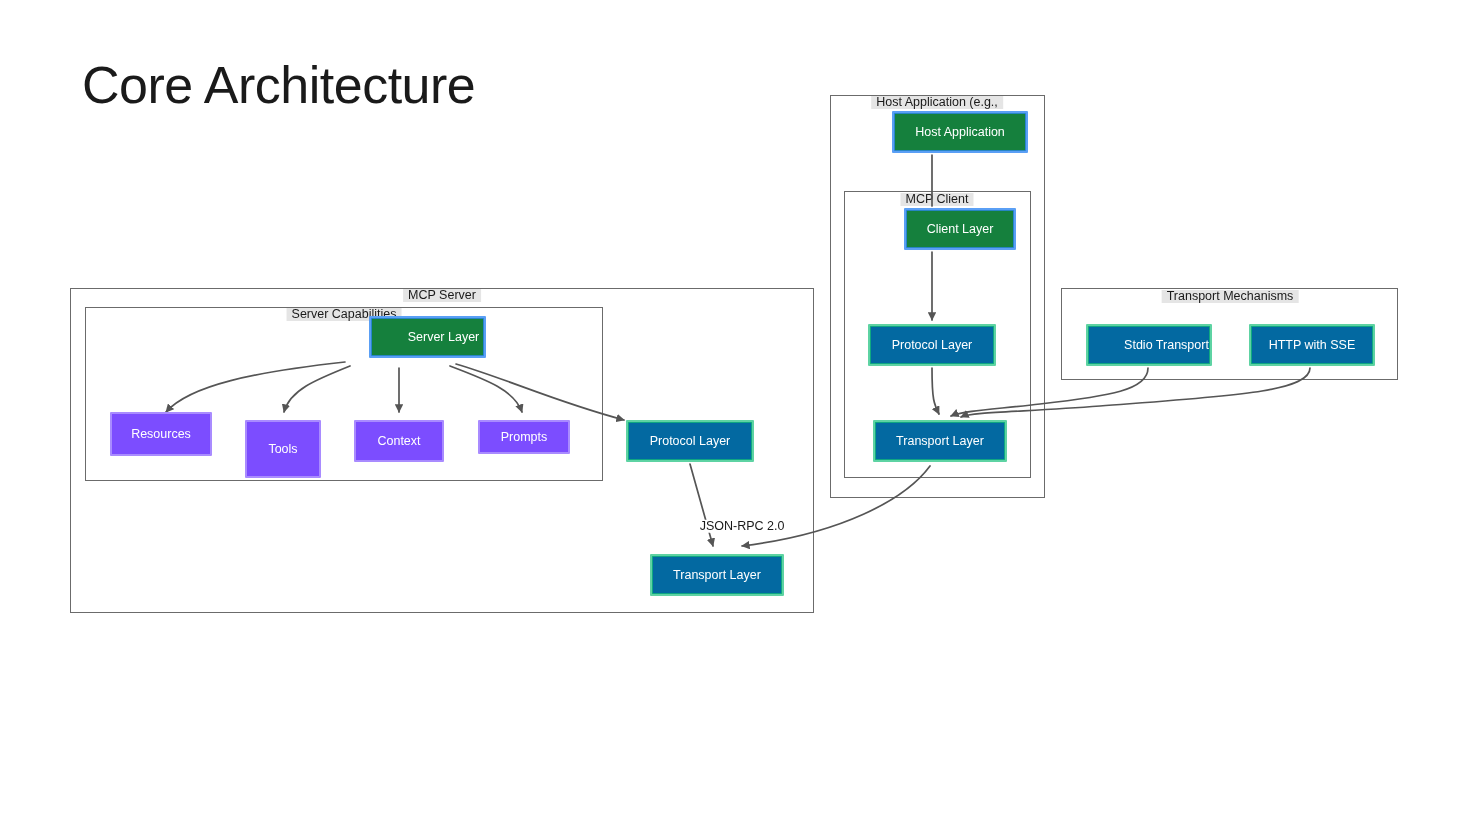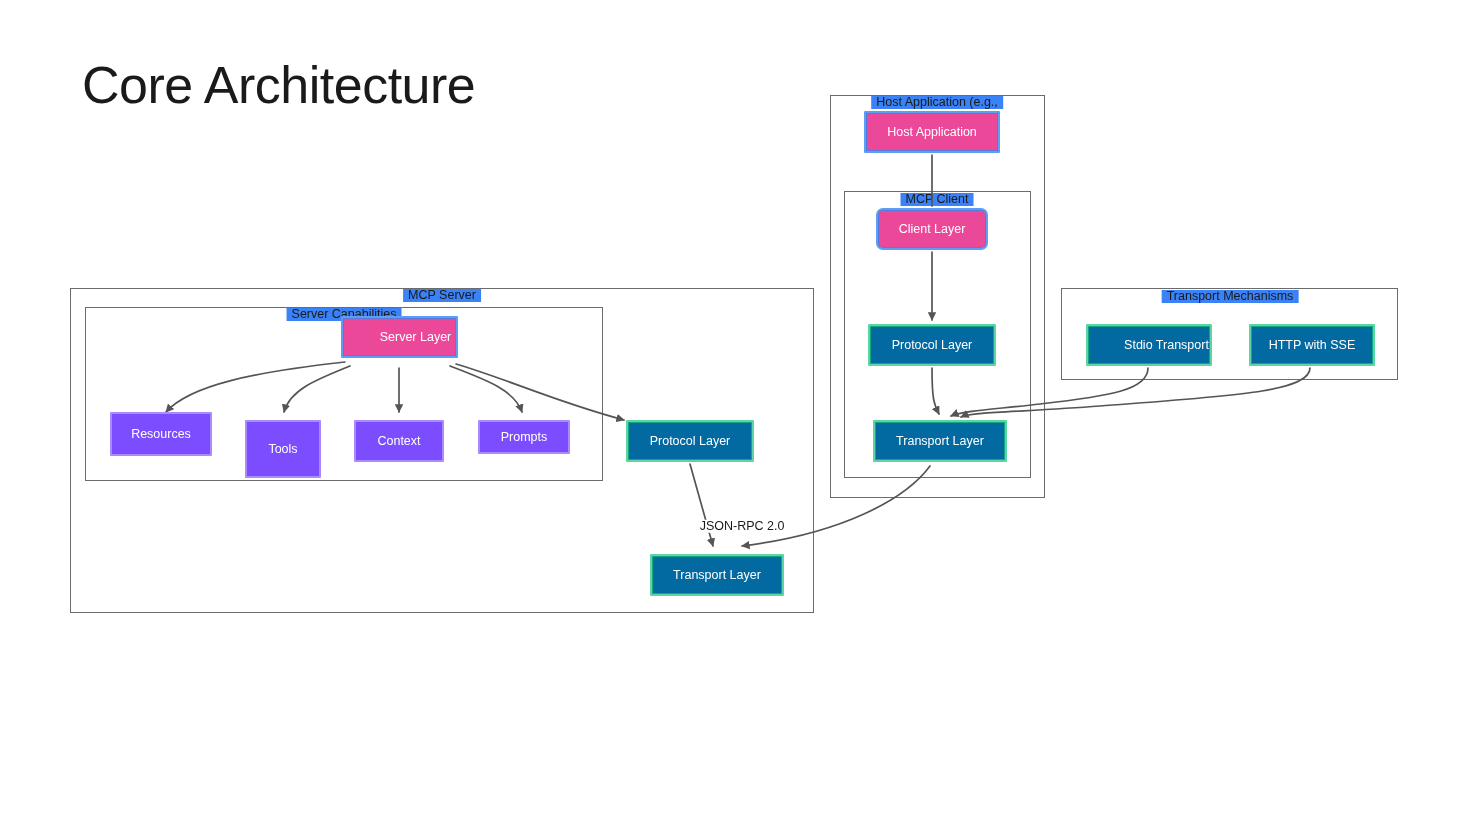--- a/index.html
+++ b/index.html
@@ -47,21 +47,21 @@
   .cluster {
     position: absolute;
     border: 1.4px solid #6b6b6b;
     background: transparent;
     box-sizing: border-box;
   }
   .cluster-label {
     position: absolute;
     font-size: 12.5px;
     color: #1a1a1a;
-    background: #3b82f6;
+    background: #e5e5e5;
     padding: 0 5px;
     white-space: nowrap;
     transform: translateX(-50%);
     line-height: 1;
   }
 
   
   .node {
     position: absolute;
     box-sizing: border-box;
@@ -69,23 +69,24 @@
     align-items: center;
     justify-content: center;
     font-size: 12.5px;
     color: #ffffff;
     text-align: center;
     line-height: 1.2;
     white-space: nowrap;
     border-radius: 1px;
   }
   .node.blue {
-    background: #ec4899;
+    background: #15803d;
     border: 2.5px solid #5a9ff5;
     box-shadow: inset 0 0 0 0.8px #2e86f0;
+    margin-left: 28px;
   }
   .node.purple {
     background: #7c4dff;
     border: 2.5px solid #a98bff;
     box-shadow: inset 0 0 0 0.8px #7c4dff;
   }
   .node.green {
     background: #0369a1;
     border: 2.5px solid #5ed3a3;
     box-shadow: inset 0 0 0 0.8px #13ba79;
@@ -168,21 +169,21 @@
   <div class="node purple" style="left:354px; top:420px; width:90px; height:42px;">Context</div>
 
   <div class="node purple" style="left:478px; top:420px; width:92px; height:34px;">Prompts</div>
 
   <div class="node green" style="left:626px; top:420px; width:128px; height:42px;">Protocol Layer</div>
 
   <div class="node green" style="left:650px; top:554px; width:134px; height:42px;">Transport Layer</div>
 
   <div class="node blue" style="left:864px; top:111px; width:136px; height:42px;">Host Application</div>
 
-  <div class="node blue" style="left:876px; top:208px; width:112px; height:42px;border-radius:7px;">Client Layer</div>
+  <div class="node blue" style="left:876px; top:208px; width:112px; height:42px;">Client Layer</div>
 
   <div class="node green" style="left:868px; top:324px; width:128px; height:42px;">Protocol Layer</div>
 
   <div class="node green" style="left:873px; top:420px; width:134px; height:42px;">Transport Layer</div>
 
   <div class="node green" style="left:1086px; top:324px; width:126px; height:42px;padding-left:35px;">Stdio Transport</div>
 
   <div class="node green" style="left:1249px; top:324px; width:126px; height:42px;">HTTP with SSE</div>
 
   <div class="edge-label" style="left:742px; top:526px;">JSON-RPC 2.0</div>

